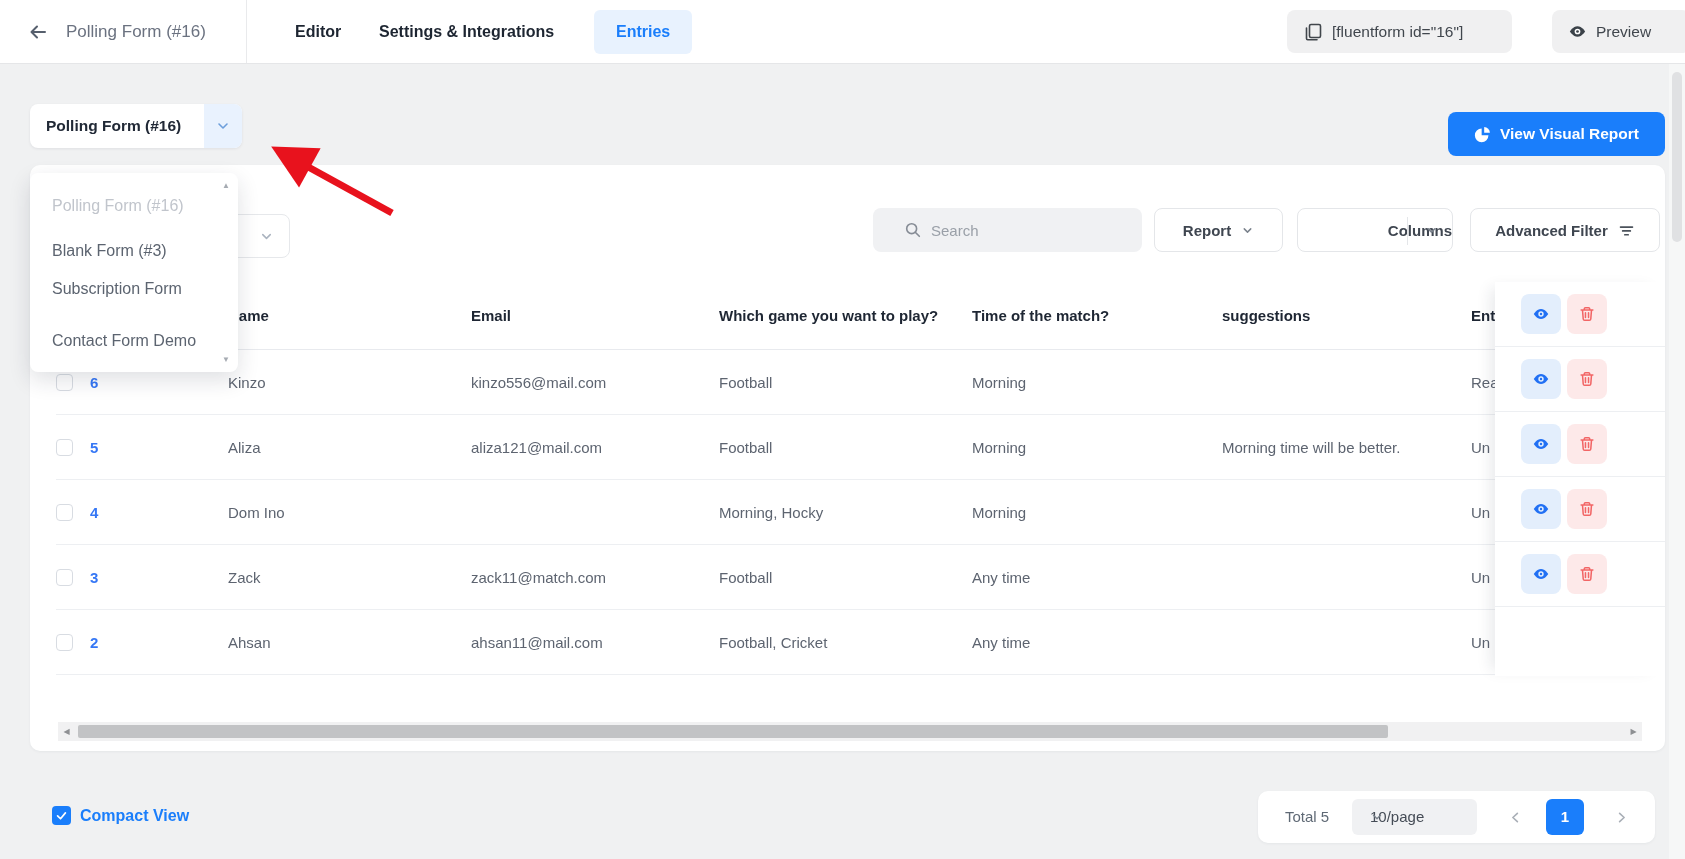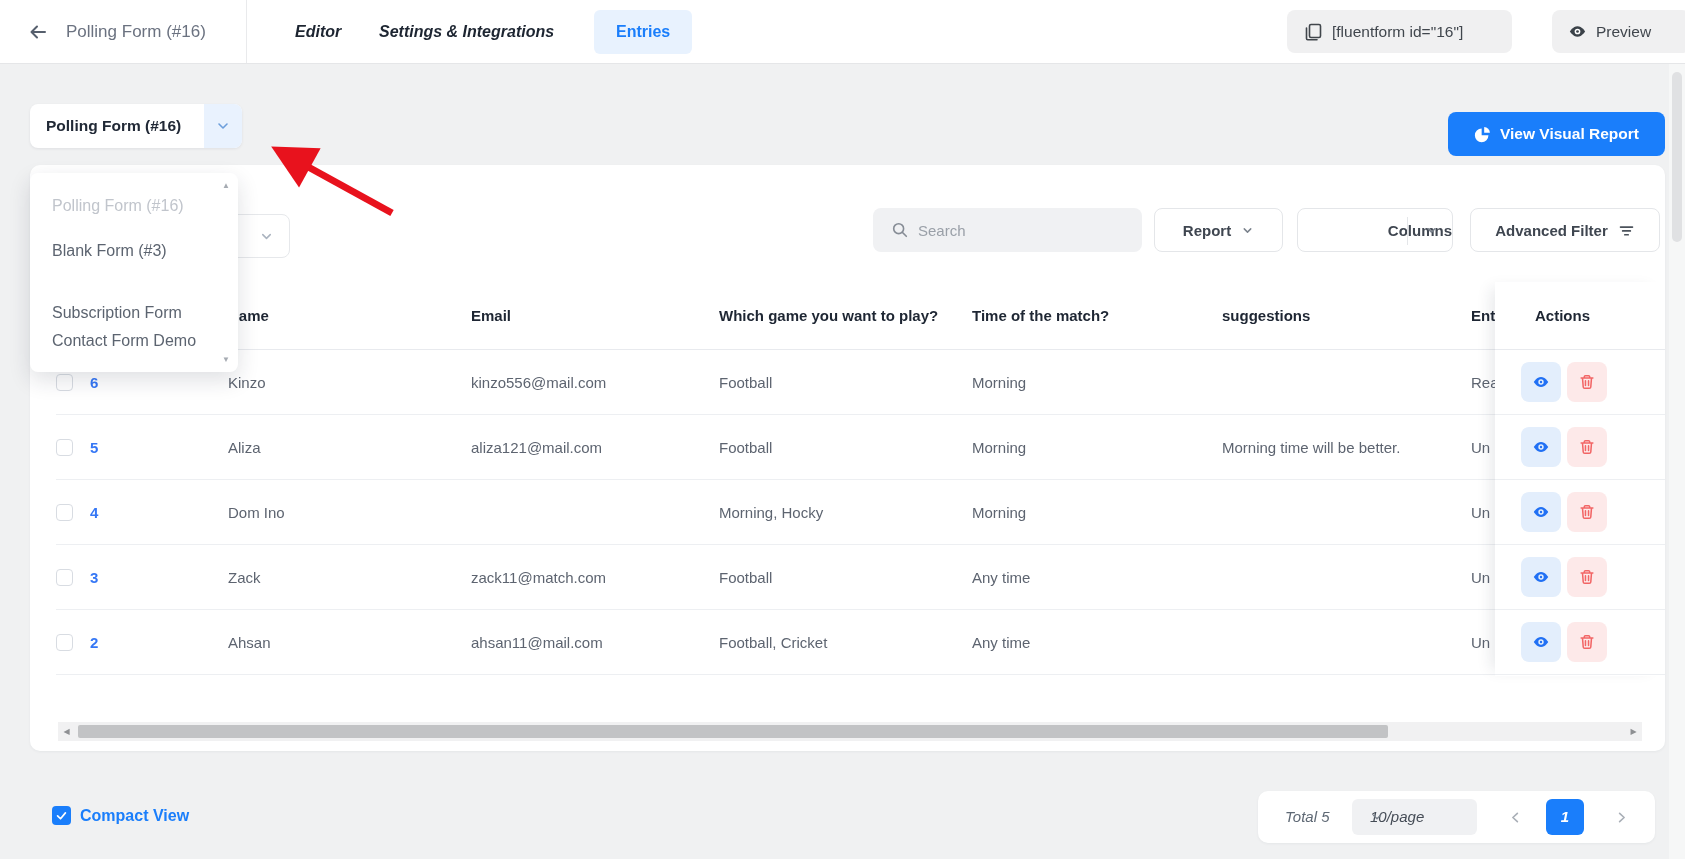--- a/index.html
+++ b/index.html
@@ -4,36 +4,36 @@
 <style>
   * { margin:0; padding:0; box-sizing:border-box; }
   html,body { width:1685px; height:859px; }
   body { font-family:"Liberation Sans", sans-serif; background:#f0f1f2; }
   .stage { position:relative; width:1685px; height:859px; overflow:hidden; background:#f0f1f2; }
 
   
   .topbar { position:absolute; left:0; top:0; width:1685px; height:64px; background:#fff; border-bottom:1px solid #e5e6e8; z-index:5; }
   .topbar-title { position:absolute; left:66px; top:0; height:64px; line-height:64px; font-size:17px; color:#6b7280; }
   .tb-divider { position:absolute; left:246px; top:0; width:1px; height:63px; background:#e9eaec; }
-  .tab { position:absolute; top:0; height:64px; line-height:64px; font-size:16px; font-weight:700; color:#1d2531; cursor:pointer;font-style:italic; }
+  .tab { position:absolute; top:0; height:64px; line-height:64px; font-size:16px; font-weight:700; color:#1d2531; cursor:pointer; }
   .tab-pill { position:absolute; top:10px; height:44px; line-height:44px; padding:0 22px; background:#e8f2fe; color:#1a7efb; border-radius:6px; font-size:16px; font-weight:700; }
   .ghostbtn { position:absolute; top:10px; height:43px; background:#f0f0f1; border-radius:8px; display:flex; align-items:center; gap:9px; padding:0 16px; font-size:15.5px; color:#40464d; cursor:pointer; }
   .backbtn { position:absolute; left:26px; top:20px; width:24px; height:24px; cursor:pointer; }
 
   
   .selector { position:absolute; left:30px; top:104px; width:212px; height:44px; background:#fff; border-radius:8px; box-shadow:0 1px 3px rgba(20,30,50,.08); z-index:6; cursor:pointer; }
   .selector-label { position:absolute; left:16px; top:0; height:44px; line-height:44px; font-size:15.5px; font-weight:700; color:#212936; }
   .selector-chev { position:absolute; right:0; top:0; width:38px; height:44px; background:#e9f2fe; border-radius:0 8px 8px 0; display:flex; align-items:center; justify-content:center; }
   .vreport { position:absolute; left:1448px; top:112px; width:217px; height:44px; background:#1a7efb; border-radius:8px; color:#fff; font-size:15.5px; font-weight:700; display:flex; align-items:center; justify-content:center; gap:9px; cursor:pointer; z-index:6; }
 
   
   .card { position:absolute; left:30px; top:165px; width:1635px; height:586px; background:#fff; border-radius:10px; box-shadow:0 1px 3px rgba(20,30,50,.05); z-index:1; }
 
   .bulkbtn { position:absolute; left:222px; top:214px; width:68px; height:44px; background:#fff; border:1px solid #e6e8eb; border-radius:8px; z-index:2; cursor:pointer; }
-  .searchbox { position:absolute; left:873px; top:208px; width:269px; height:44px; background:#f0f1f3; border-radius:8px; display:flex; align-items:center; gap:9px; padding-left:18px; z-index:2; }
+  .searchbox { position:absolute; left:873px; top:208px; width:269px; height:44px; background:#f0f1f3; border-radius:8px; display:flex; align-items:center; gap:9px; padding-left:31px; z-index:2; }
   .searchbox input { background:transparent; border:none; outline:none; font-family:"Liberation Sans", sans-serif; font-size:15px; color:#5d6470; width:200px; }
   .searchbox input::placeholder { color:#9aa0a8; }
   .toolbtn { position:absolute; top:208px; height:44px; background:#fff; border:1px solid #e4e6e9; border-radius:8px; display:flex; align-items:center; justify-content:center; gap:10px; font-size:15px; font-weight:600; color:#3f4650; cursor:pointer; z-index:2; }
 
   
   .thead { position:absolute; left:56px; top:282px; width:1586px; height:68px; border-bottom:1px solid #e8eaee; z-index:2; }
   .trow  { position:absolute; left:56px; width:1586px; height:65px; border-bottom:1px solid #edeff2; z-index:2; }
   .hcell { position:absolute; top:0; height:68px; line-height:68px; font-size:15px; font-weight:700; color:#1e2633; white-space:nowrap; }
   .cell  { position:absolute; top:0; height:65px; line-height:65px; font-size:15px; color:#5d6470; white-space:nowrap; }
   .cid   { position:absolute; top:0; height:65px; line-height:65px; font-size:15px; font-weight:600; color:#3577f5; text-decoration:none; cursor:pointer; }
@@ -57,21 +57,21 @@
   .ddpanel { position:absolute; left:30px; top:173px; width:208px; height:199px; background:#fff; border-radius:8px; box-shadow:0 8px 22px rgba(25,35,55,.14); z-index:20; }
   .dditem { position:absolute; left:0; width:190px; height:28px; line-height:28px; padding-left:22px; font-size:16px; color:#5c6470; cursor:pointer; white-space:nowrap; }
   .dditem.muted { color:#c1c5cc; }
   .dd-up   { position:absolute; right:8px; top:8px; font-size:8px; color:#a6abb2; }
   .dd-down { position:absolute; right:8px; bottom:8px; font-size:8px; color:#a6abb2; }
 
   
   .compact { position:absolute; left:28px; top:806px; display:flex; align-items:center; gap:9px; z-index:4; cursor:pointer;padding-left:24px; }
   .compact-box { width:19px; height:19px; background:#1a7efb; border-radius:4px; display:flex; align-items:center; justify-content:center; }
   .compact-label { font-size:16px; font-weight:600; color:#1a7efb; }
-  .pager { position:absolute; left:1258px; top:791px; width:397px; height:52px; background:#fff; border-radius:10px; box-shadow:0 1px 3px rgba(20,30,50,.05); z-index:4;font-style:italic; }
+  .pager { position:absolute; left:1258px; top:791px; width:397px; height:52px; background:#fff; border-radius:10px; box-shadow:0 1px 3px rgba(20,30,50,.05); z-index:4; }
   .pg-total { position:absolute; left:27px; top:0; height:52px; line-height:52px; font-size:15px; color:#5f6975; }
   .pg-select { position:absolute; left:94px; top:8px; width:125px; height:36px; background:#f0f1f3; border-radius:6px; cursor:pointer; }
   .pg-select span { position:absolute; left:18px; top:0; height:36px; line-height:36px; font-size:15px; color:#454c56; }
   .pg-arrow { position:absolute; top:10px; width:22px; height:32px; display:flex; align-items:center; justify-content:center; cursor:pointer; }
   .pg-num { position:absolute; left:288px; top:8px; width:38px; height:36px; background:#1a7efb; border-radius:6px; color:#fff; font-size:15px; font-weight:700; text-align:center; line-height:36px; cursor:pointer; }
 
   
   .vscroll { position:absolute; left:1669px; top:64px; width:16px; height:795px; background:#f6f7f7; z-index:6; }
   .vs-thumb { position:absolute; left:3px; top:8px; width:10px; height:170px; background:#e0e1e3; border-radius:5px; }
 
@@ -239,21 +239,20 @@
     <a class="cid c-id">2</a>
     <div class="cell c-name">Ahsan</div>
     <div class="cell c-email">ahsan11@mail.com</div>
     <div class="cell c-game">Football, Cricket</div>
     <div class="cell c-time">Any time</div>
     <div class="cell c-sugg"></div>
     <div class="cell c-status">Un</div>
   </div>
 
   <div class="apanel">
-    <div class="ahead">Actions</div>
     <div class="arow">
       <button class="abtn view">
           <span>
             <svg width="18" height="18" viewBox="0 0 20 20">
               <path d="M10 4.5 C5.2 4.5 2 10 2 10 C2 10 5.2 15.5 10 15.5 C14.8 15.5 18 10 18 10 C18 10 14.8 4.5 10 4.5 Z" fill="#2170f4"></path>
               <circle cx="10" cy="10" r="3" fill="#e3eefc"></circle>
               <circle cx="10" cy="10" r="1.3" fill="#2170f4"></circle>
             </svg>
           </span>
         </button>
@@ -341,21 +340,21 @@
 
   <div class="hscroll">
     <div class="hs-arrow" style="left:0">◀</div>
     <div class="hs-thumb"></div>
     <div class="hs-arrow" style="right:0">▶</div>
   </div>
 
   <div class="ddpanel">
     <div class="dditem muted" style="top: 19px;">Polling Form (#16)</div>
     <div class="dditem" style="top: 64px;">Blank Form (#3)</div>
-    <div class="dditem" style="top: 126px;">Subscription Form</div>
+    <div class="dditem" style="top: 102px;">Subscription Form</div>
     <div class="dditem" style="top: 154px;">Contact Form Demo</div>
     <div class="dd-up">▲</div>
     <div class="dd-down">▼</div>
   </div>
   <style>.ddpanel .dditem{position:absolute}.ddpanel{overflow:visible}.ddpanel .dditem{top:0}</style>
 
   <div class="compact">
     <span class="compact-box">
       <svg width="13" height="13" viewBox="0 0 20 20">
           <path d="M4 10.5 L8.5 15 L16 6" fill="none" stroke="#fff" stroke-width="2.6" stroke-linecap="round" stroke-linejoin="round"></path>

